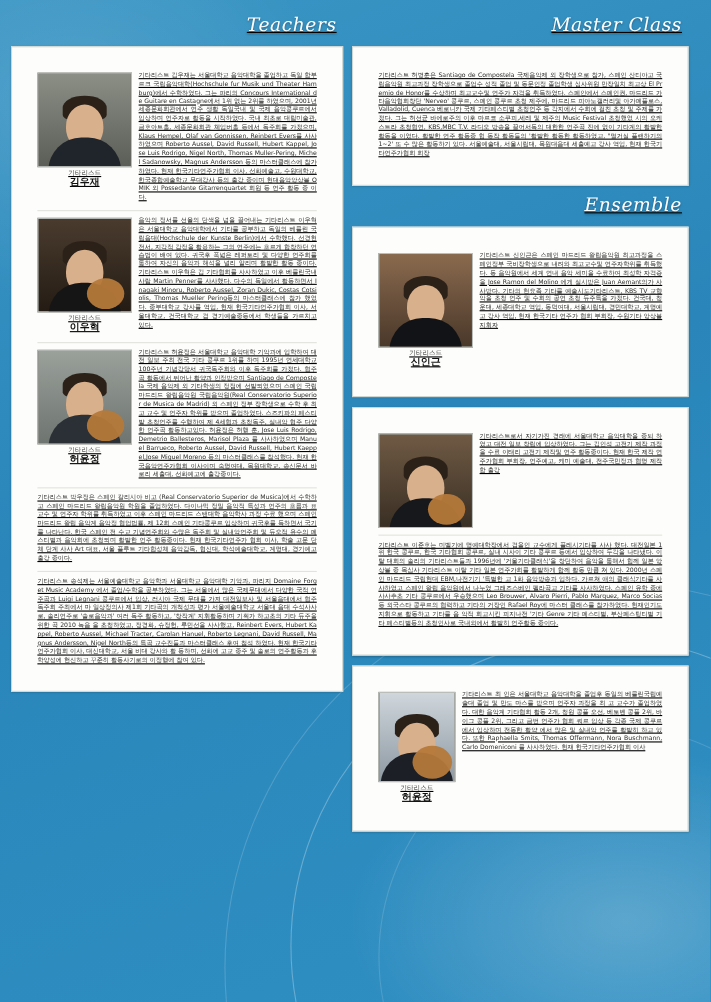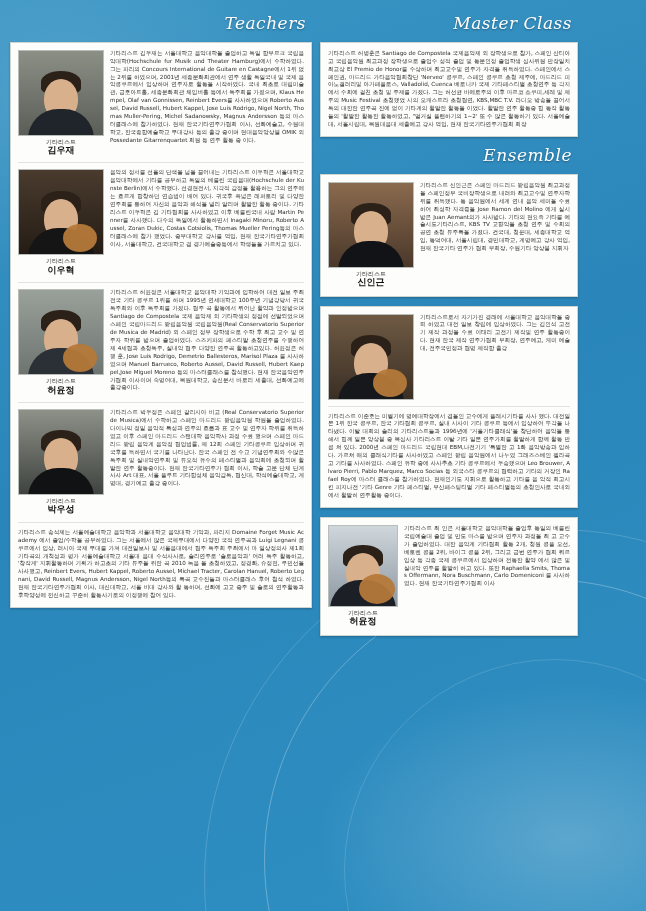--- a/index.html
+++ b/index.html
@@ -21,26 +21,27 @@
   .bg-arc{
     position:absolute;border-radius:50%;
     border:1px solid rgba(255,255,255,.28);
   }
   .page{
     position:absolute;inset:0;
     display:flex;
     padding:14px 10px 12px 10px;
     box-sizing:border-box;
     gap:8px;
+    text-decoration:underline;
   }
   .col{
     display:flex;flex-direction:column;gap:9px;
   }
   .col-left{width:302px;}
-  .col-right{width:258px;}
+  .col-right{width:306px;}
 
   .panel{
     background:#fdfdfb;
     border:1px solid #cfd6d2;
     box-shadow:0 1px 2px rgba(0,0,0,.25);
     position:relative;
     box-sizing:border-box;
   }
 
   .section-title{
@@ -95,21 +96,21 @@
     margin-top:2px;text-align:center;line-height:1.25;
     width:90px;
   }
   .cap .name{font-size:9px;font-weight:bold;color:#111;}
   .bio{
     font-size:5.6px;line-height:1.42;color:#2b2b2b;
     text-align:justify;
     flex:1 1 auto;
     word-break:break-all;
   }
-  .panel-inner{padding:7px;}
+  .panel-inner{padding:23px;}
   .hr{height:1px;background:#e2e2de;margin:6px 0;}
   .two-photos{display:flex;gap:4px;}
   .two-photos .photo-wrap{width:70px;flex:0 0 70px;}
   .two-photos .photo{width:68px;height:80px;}
   .two-photos .cap{width:72px;}
 </style>
 </head>
 <body>
 
 <div class="bg-wash"></div>
@@ -175,32 +176,20 @@
             <span>기타리스트</span>
             <div class="name">허윤정</div>
           </div>
         </div>
         <div class="bio">기타리스트 허윤정은 서울대학교 음악대학 기악과에 입학하여 대전 일보 주최 전국 기타 콩쿠르 1위를 하며 1995년 연세대학교 100주년 기념강당서 귀국독주회와 이후 독주회를 가졌다. 협주 곡 활동에서 뛰어난 활약과 인정받으며 Santiago de Compostela 국제 음악제 외 기타학생의 정점에 선발되었으며 스페인 국립마드리드 왕립음악원 국립음악원(Real Conservatorio Superior de Musica de Madrid) 외 스페인 정부 장학생으로 수학 후 최고 교수 및 연주자 학위를 받으며 졸업하였다. 스즈키파의 페스티발 초청연주를 수행하여 제 4세협과 초청독주, 실내악 협주 다양한 연주곡 활동하고있다. 허윤정은 허행 훈, Jose Luis Rodrigo, Demetrio Ballesteros, Marisol Plaza 를 사사하였으며 Manuel Barrueco, Roberto Aussel, David Russell, Hubert Kaeppel,Jose Miguel Moreno 등의 마스터클래스를 참석했다. 현재 한국음악연주가협회 이사이며 숙명여대, 목원대학교, 송신문서 바로리 세출대, 선화예고에 출강중이다.</div>
       </div>
 
       <div class="hr"></div>
 
       <div class="entry">
-        <div class="photo-wrap">
-          <div class="photo">
-            <div class="sky" style="background:linear-gradient(180deg,#8e9188,#3f433f);"></div>
-            <div class="hair"></div>
-            <div class="face"></div>
-            <div class="body" style="background:#101214;"></div>
-          </div>
-          <div class="cap">
-            <span>기타리스트</span>
-            <div class="name">박우성</div>
-          </div>
-        </div>
         <div class="bio">기타리스트 박우정은 스페인 갈리시아 비고 (Real Conservatorio Superior de Musica)에서 수학하고 스페인 마드리드 왕립음악원 학원을 졸업하였다. 다이나믹 정밀 음악적 특성과 연주의 흐름과 표 교수 및 연주자 학위를 취득하였고 이후 스페인 마드리드 스탠대학 음악학사 과정 수료 했으며 스페인 마드리드 왕립 음악계 음악정 협업법률, 제 12회 스페인 기타콩쿠르 입상하며 귀국후를 득하면서 국기를 나타난다. 한국 스페인 전 수교 기념연주회와 수많은 독주회 및 실내악연주회 및 듀오적 유수의 페스티벌과 음악회에 초청되며 활발한 연주 활동중이다. 현재 한국기타연주가 협회 이사, 학술 고문 단체 단계 사사 Art 대표, 서울 플루트 기타합성체 음악감독, 협신대, 학석예술대학교, 계명대, 경기예고 출강 중이다.</div>
       </div>
 
       <div class="hr"></div>
 
       <div class="entry">
         <div class="bio">기타리스트 송석제는 서울예술대학교 음악학과 서울대학교 음악대학 기악과, 파리지 Domaine Forget Music Academy 에서 졸업/수학을 공부하였다. 그는 서울에서 많은 국제무대에서 다양한 국적 연주곡과 Luigi Legnani 콩쿠르에서 입상, 러시아 국제 무대를 가져 대전일보사 및 서울음대에서 협주 독주회 주최에서 마 일상정의사 제1회 기타곡의 개척성과 평가 서울예술대학교 서울대 음대 수석사사로, 솔리연주로 '솔로음악과' 여러 독주 활동하고, '창작계' 지휘활동하며 기획가 하고초의 기타 듀주을 위한 곡 2010 녹음 을 초청하였고, 정경화, 슈정헌, 루민선을 사사했고, Reinbert Evers, Hubert Kappel, Roberto Aussel, Michael Tracter, Carolan Hanuel, Roberto Legnani, David Russell, Magnus Andersson, Nigel North등의 특곡 교수진들과 마스터클래스 후여 첨석 하였다. 현재 한국기타연주가협회 이사, 대신대학교, 서울 비대 강사와 활 동하며, 선화에 고교 중주 및 솔로의 연주활동과 후학양성에 헌신하고 꾸준히 활동사기로의 이정행에 참여 있다.</div>
       </div>
 
     </div>

